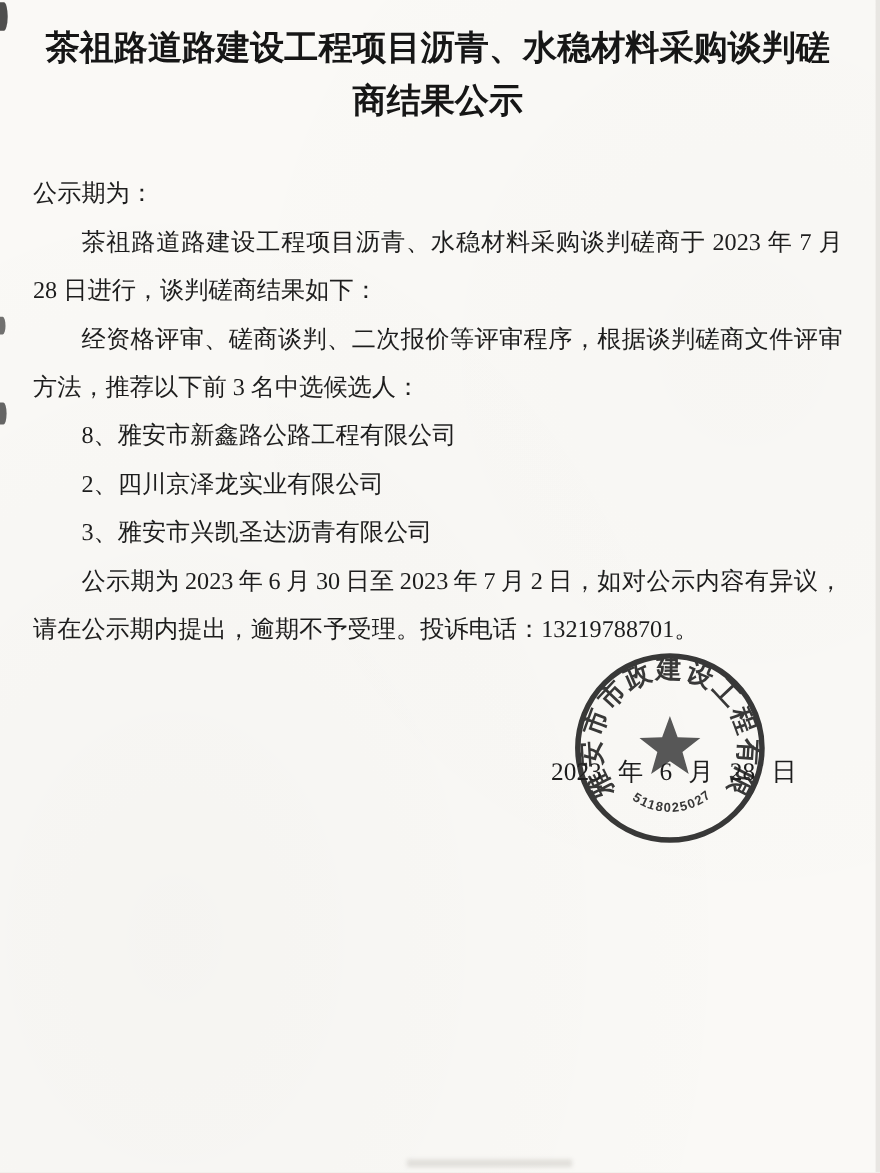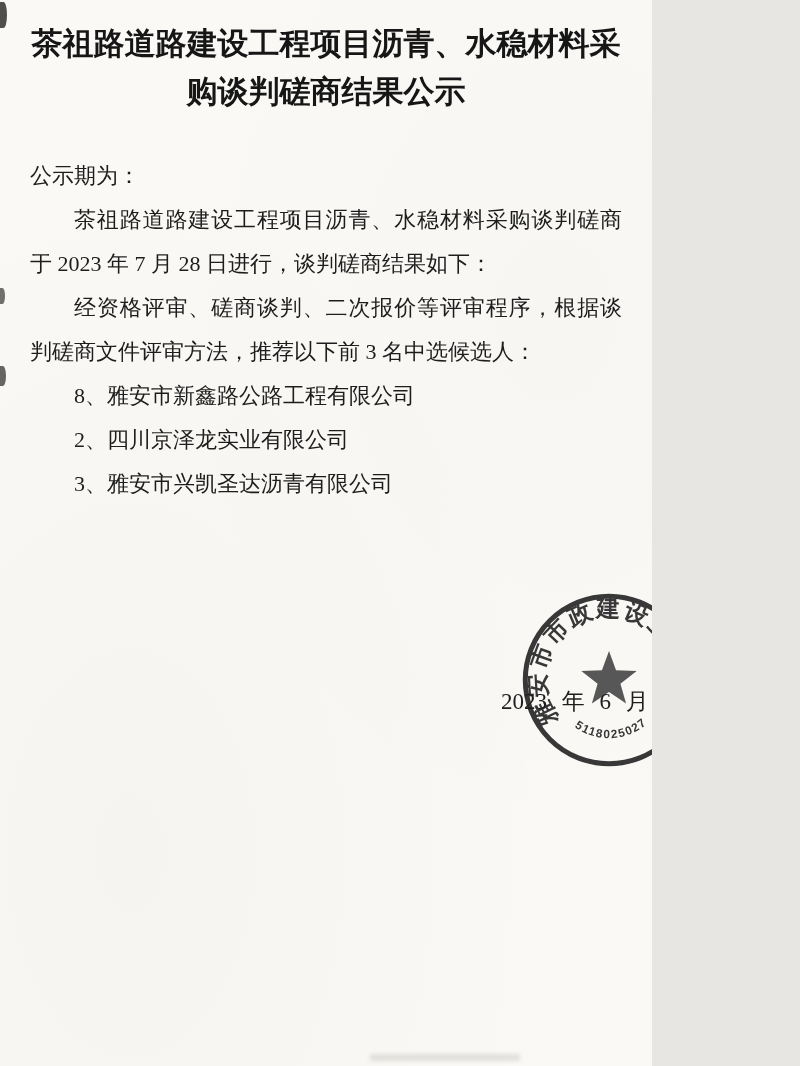--- a/index.html
+++ b/index.html
@@ -9,21 +9,21 @@
     --star:#4a4a4a;
   }
   html,body{margin:0;padding:0;}
   body{
     width:800px;height:1066px;
     background:#e8e6e2;
     font-family:"Liberation Serif","DejaVu Serif",serif;
   }
   .page{
     position:relative;
-    width:652px;height:1066px;
+    width:796px;height:1066px;
     overflow:hidden;
     background:
       radial-gradient(ellipse at 20% 80%, rgba(0,0,0,0.018), transparent 60%),
       radial-gradient(ellipse at 85% 30%, rgba(0,0,0,0.012), transparent 55%),
       var(--paper);
     color:var(--ink);
   }
   .title{
     margin:20px 30px 0 30px;
     font-family:"Liberation Sans","DejaVu Sans",sans-serif;
@@ -93,20 +93,21 @@
 
   <div class="content">
     <p class="salutation">公示期为：</p>
     <p class="para">茶祖路道路建设工程项目沥青、水稳材料采购谈判磋商于 2023 年 7 月 28 日进行，谈判磋商结果如下：</p>
     <p class="para">经资格评审、磋商谈判、二次报价等评审程序，根据谈判磋商文件评审方法，推荐以下前 3 名中选候选人：</p>
     <ul class="candidates">
       <li>8、雅安市新鑫路公路工程有限公司</li>
       <li>2、四川京泽龙实业有限公司</li>
       <li>3、雅安市兴凯圣达沥青有限公司</li>
     </ul>
+    <p class="para notice">公示期为 2023 年 6 月 30 日至 2023 年 7 月 2 日，如对公示内容有异议，请在公示期内提出，逾期不予受理。投诉电话：13219788701。</p>
   </div>
 
 
   <div class="date-line">2023 年 6 月 28 日</div>
 
   <svg class="seal" viewBox="0 0 200 200" aria-hidden="true">
     <circle cx="100" cy="100" r="92" fill="none" stroke="#282828" stroke-width="5.5"></circle>
     <defs>
       <path id="sealArcTop" d="M 46.4 145 A 70 70 0 1 1 153.6 145" fill="none"></path>
       <path id="sealArcBottom" d="M 58.9 149 A 64 64 0 0 0 141.1 149" fill="none"></path>

